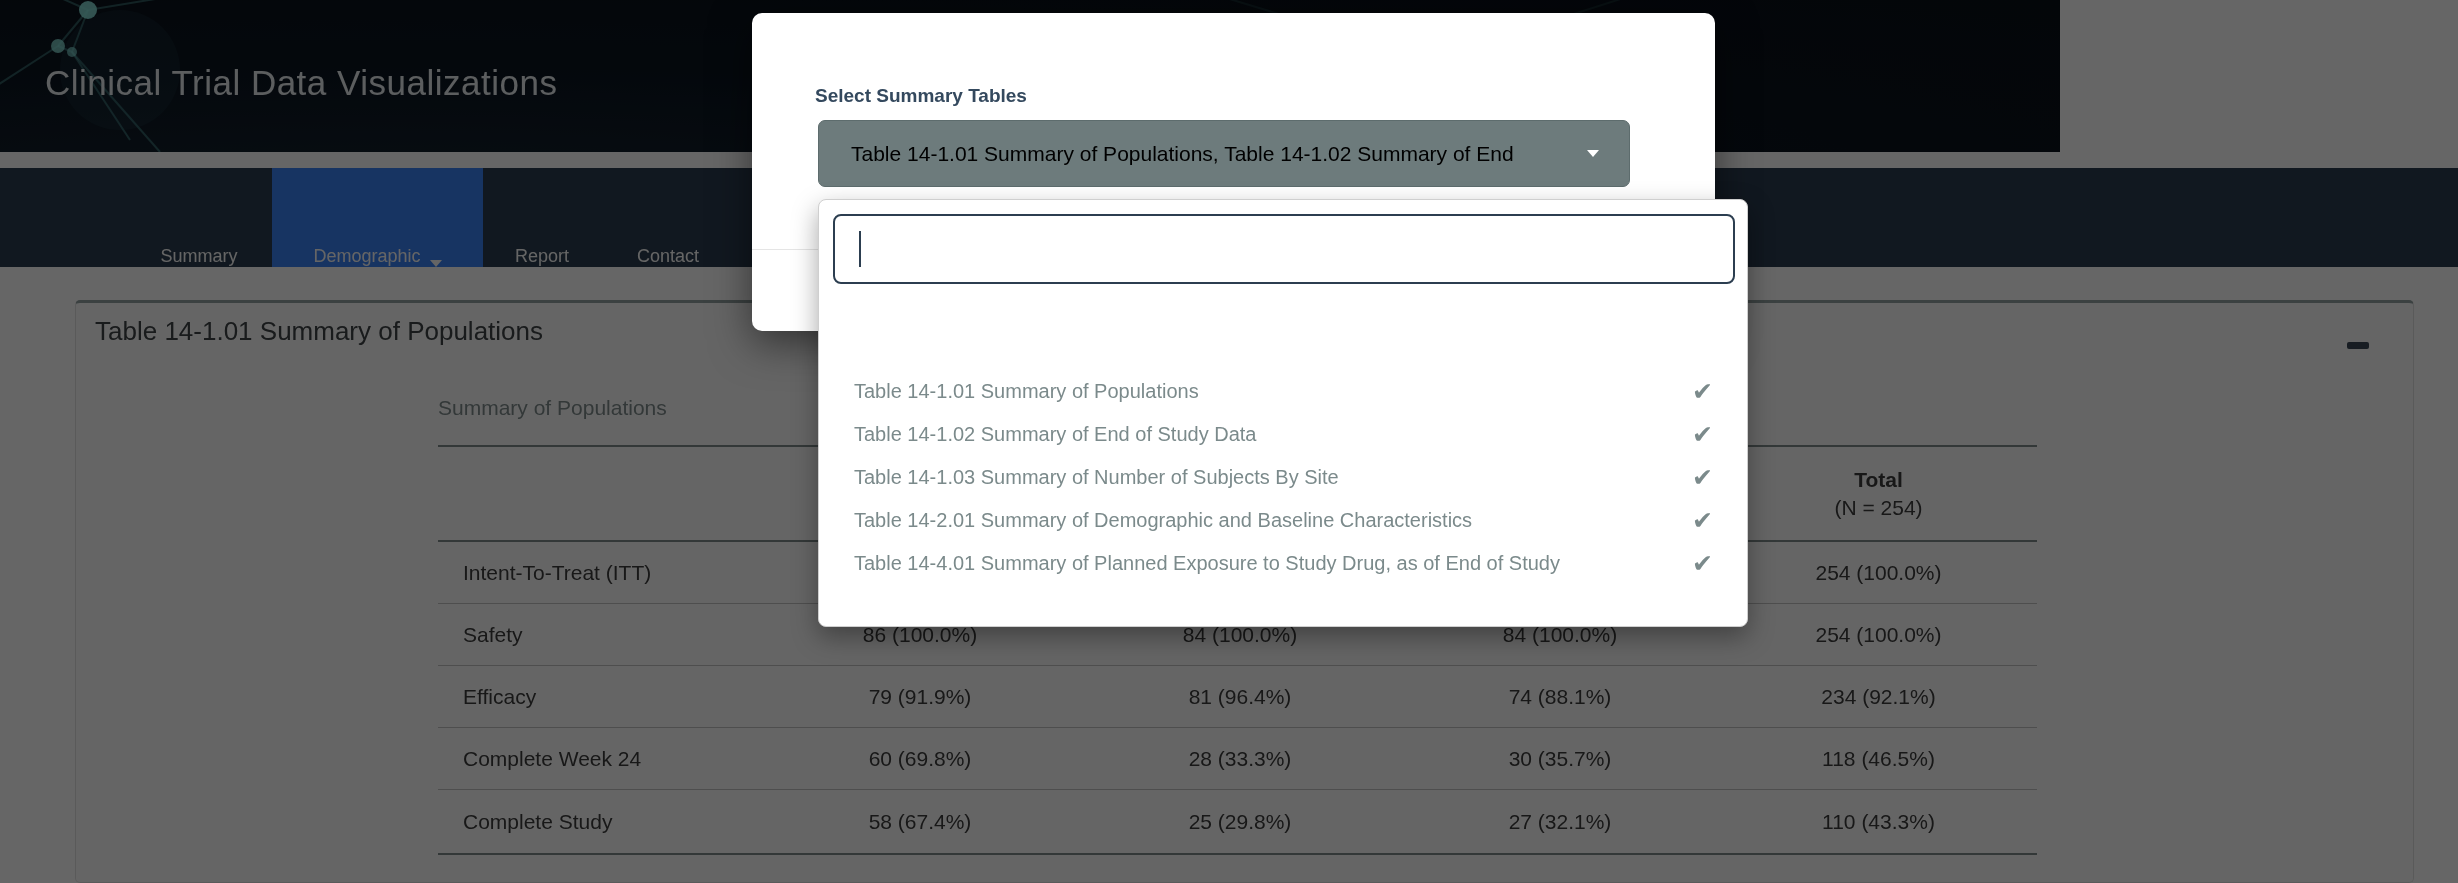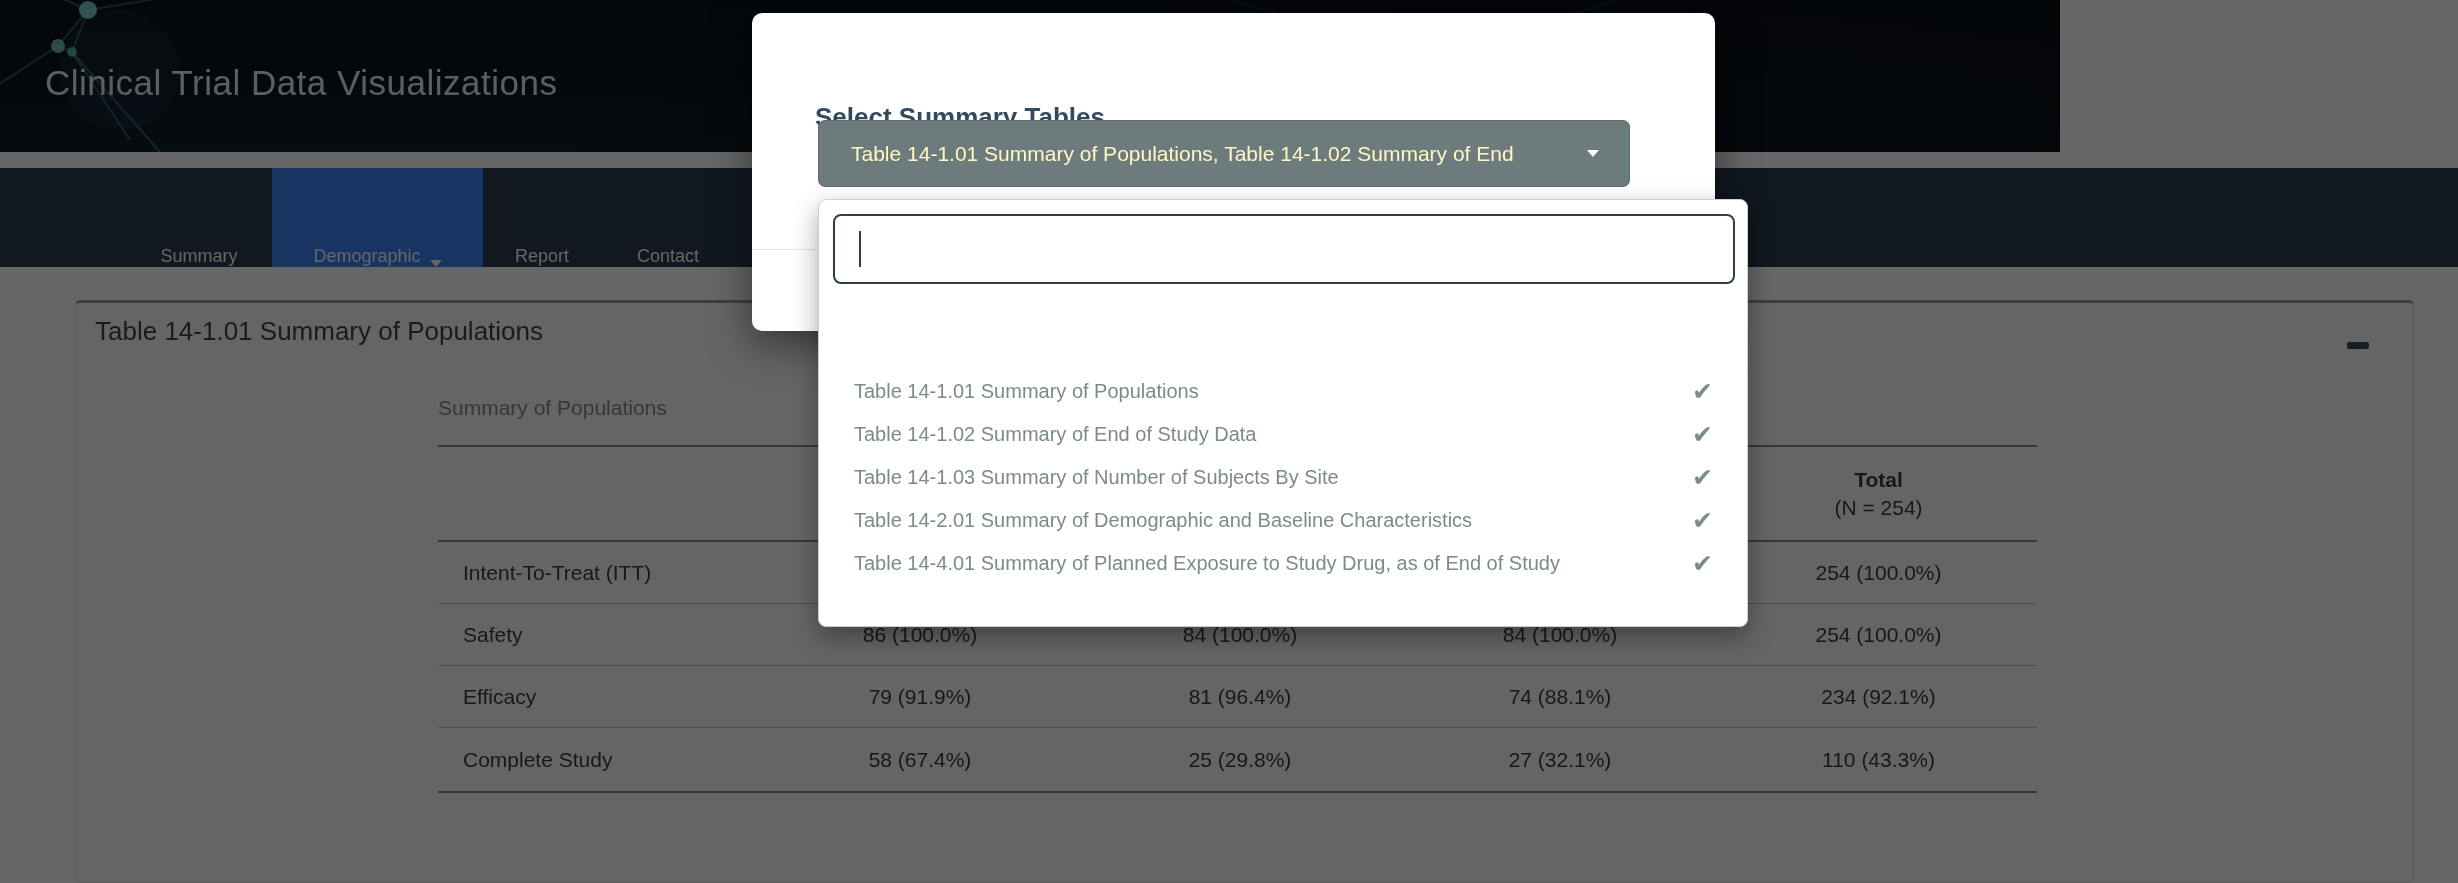--- a/index.html
+++ b/index.html
@@ -42,23 +42,23 @@
   .td-val{text-align:center;}
   .th-total{text-align:center;line-height:1.3;}
   .th-total .l1{font-weight:bold;}
 
   
   .backdrop{left:0;top:0;width:2458px;height:883px;background:rgba(0,0,0,0.60);z-index:10;}
 
   
   .modal{left:752px;top:13px;width:963px;height:318px;background:#ffffff;border-radius:10px;
          box-shadow:0 12px 40px rgba(0,0,0,.5);z-index:20;}
-  .modal-label{left:63px;top:89px;font-size:26px;font-weight:bold;color:#34495e;}
+  .modal-label{left:63px;top:72px;font-size:19px;font-weight:bold;color:#34495e;}
   .dd-button{left:66px;top:107px;width:812px;height:67px;background:#6d7b7c;border:1px solid #5d6c6d;
-             border-radius:7px;color:#fef9c3;font-size:21px;display:flex;align-items:center;
+             border-radius:7px;color:#000000;font-size:21px;display:flex;align-items:center;
              padding:0 30px 0 32px;cursor:pointer;}
   .dd-button .btn-text{flex:1;white-space:nowrap;overflow:hidden;}
   .dd-button .caret{border-top-color:#ffffff;margin-left:14px;}
   .modal-divider{left:0px;top:236px;width:963px;height:0;border-top:1px solid #e5e5e5;}
 
   
   .dd-panel{left:818px;top:199px;width:930px;height:428px;background:#ffffff;border:1px solid #cfcfcf;
             border-radius:8px;box-shadow:0 10px 26px rgba(0,0,0,.35);z-index:30;}
   .dd-search{left:14px;top:14px;width:902px;height:70px;border:2px solid #2c3e50;border-radius:8px;
              background:#fff;font-size:21px;color:#2c3e50;padding:0 22px;outline:none;}
@@ -164,20 +164,27 @@
       <div class="td-val">84 (100.0%)</div>
       <div class="td-val">254 (100.0%)</div>
     </div>
     <div class="trow body">
       <div class="td-label">Efficacy</div>
       <div class="td-val">79 (91.9%)</div>
       <div class="td-val">81 (96.4%)</div>
       <div class="td-val">74 (88.1%)</div>
       <div class="td-val">234 (92.1%)</div>
     </div>
+    <div class="trow body">
+      <div class="td-label">Complete Week 24</div>
+      <div class="td-val">60 (69.8%)</div>
+      <div class="td-val">28 (33.3%)</div>
+      <div class="td-val">30 (35.7%)</div>
+      <div class="td-val">118 (46.5%)</div>
+    </div>
     <div class="trow body last">
       <div class="td-label">Complete Study</div>
       <div class="td-val">58 (67.4%)</div>
       <div class="td-val">25 (29.8%)</div>
       <div class="td-val">27 (32.1%)</div>
       <div class="td-val">110 (43.3%)</div>
     </div>
   </div>
 
   <div class="abs backdrop"></div>

